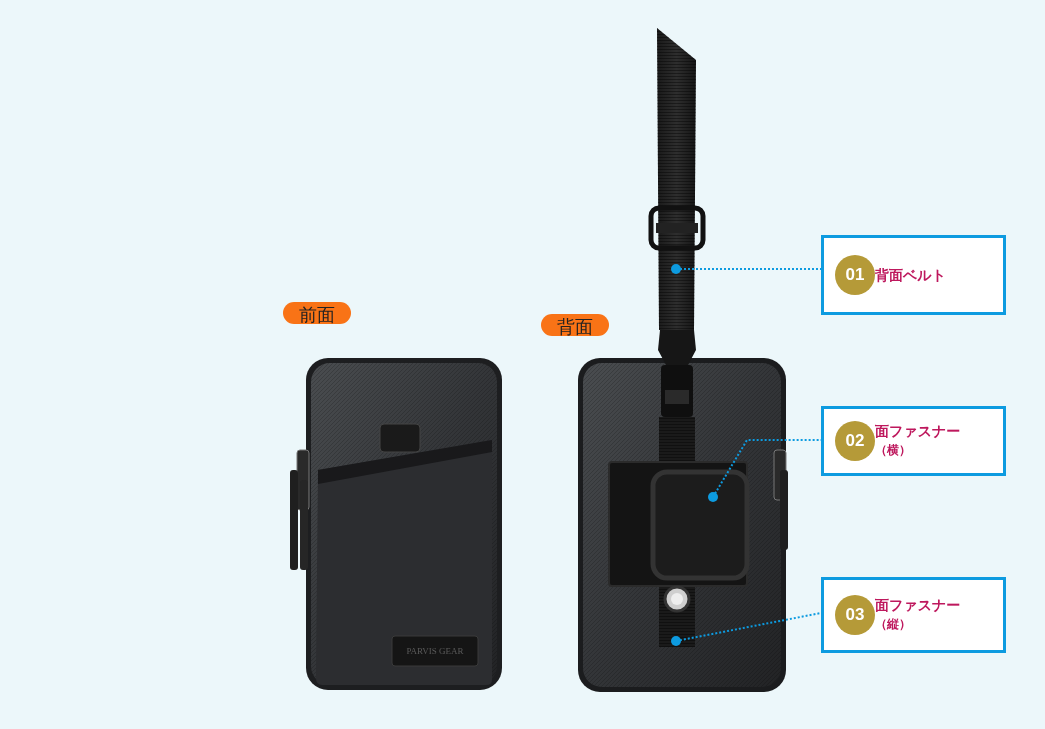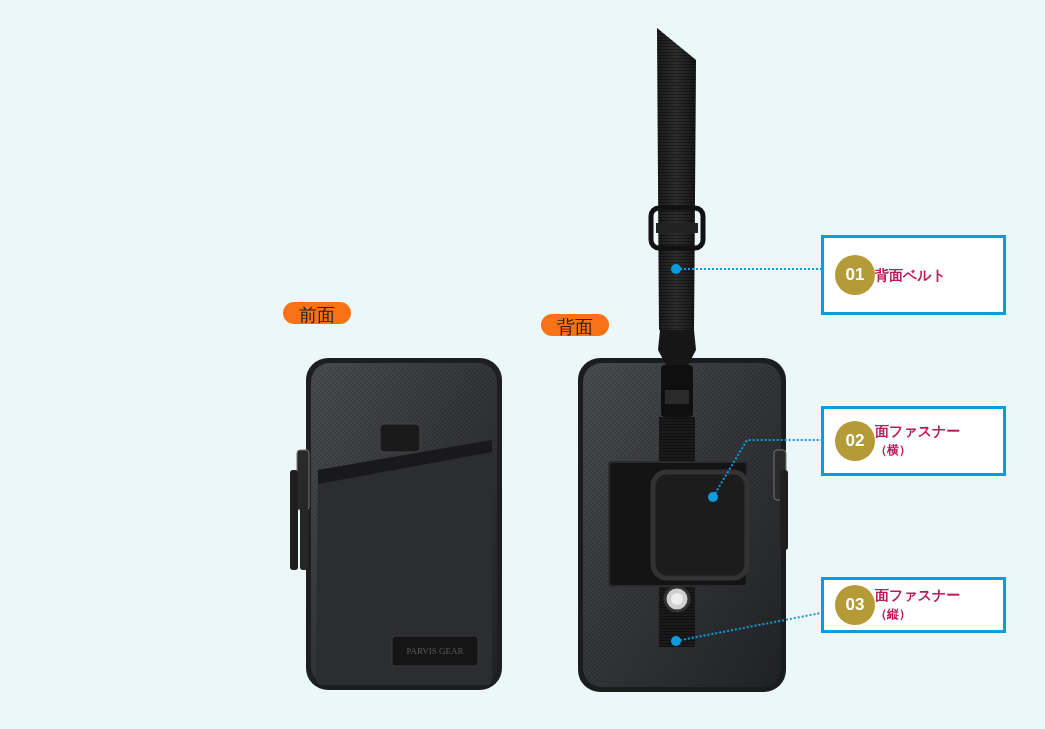--- a/index.html
+++ b/index.html
@@ -139,19 +139,19 @@
 </div>
 
 <div class="callout" style="top:406px; height:70px;">
   <div class="badge">02</div>
   <div class="callout-text">
     <span>面ファスナー</span>
     <span class="sub">（横）</span>
   </div>
 </div>
 
-<div class="callout" style="top:577px; height:56px;">
+<div class="callout" style="top:577px; height:76px;">
   <div class="badge">03</div>
   <div class="callout-text">
     <span>面ファスナー</span>
     <span class="sub">（縦）</span>
   </div>
 </div>
 
 </body></html>

